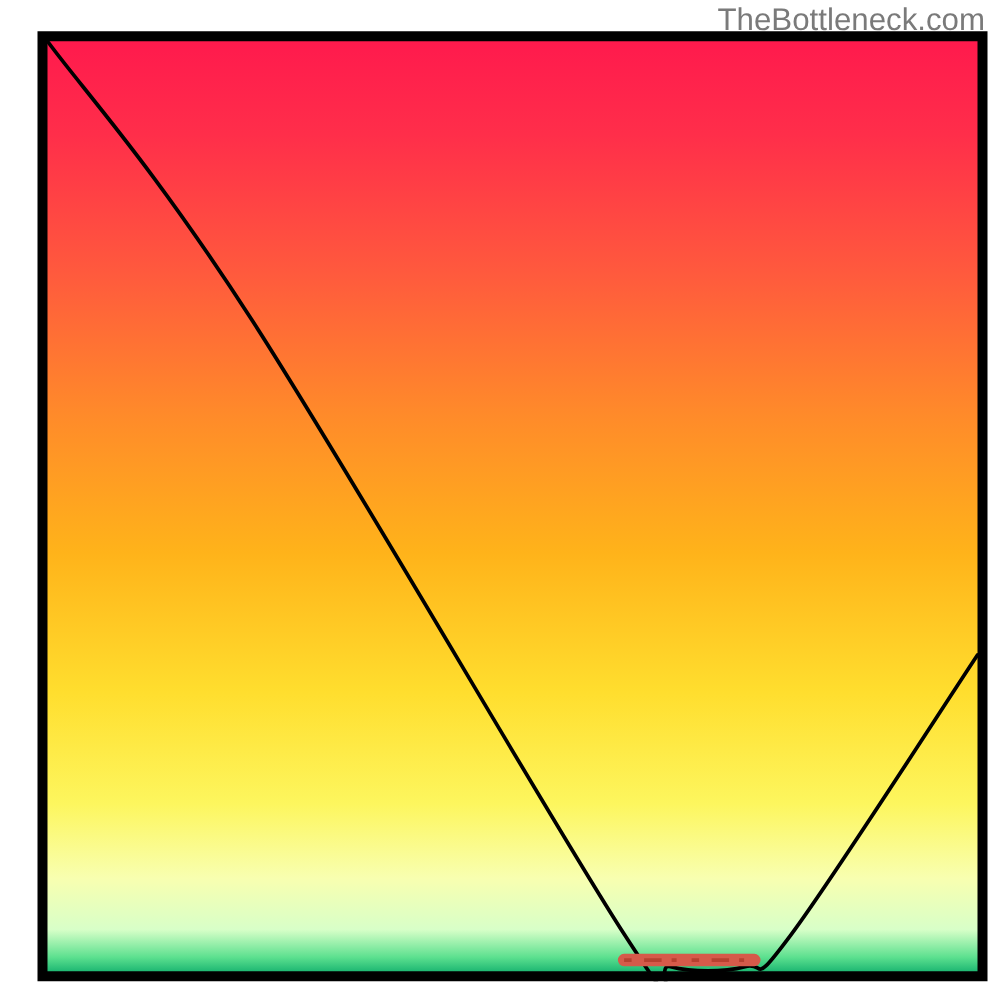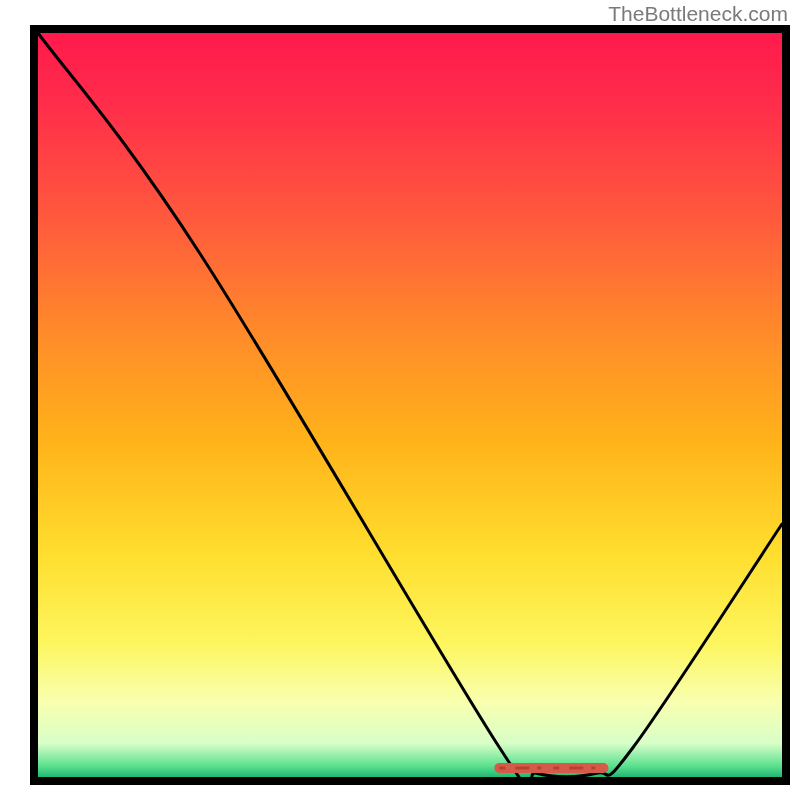--- a/index.html
+++ b/index.html
@@ -8,21 +8,21 @@
     width: 800px;
     height: 800px;
     position: relative;
     font-family: Arial, sans-serif;
   }
   .attribution {
     position: absolute;
     top: 2px;
     right: 12px;
     color: #7a7a7a;
-    font-size: 21px;
+    font-size: 25px;
     font-weight: 500;
     z-index: 10;
   }
   .chart-container {
     position: absolute;
     left: 30px;
     top: 25px;
     width: 760px;
     height: 760px;
     background: #000;

